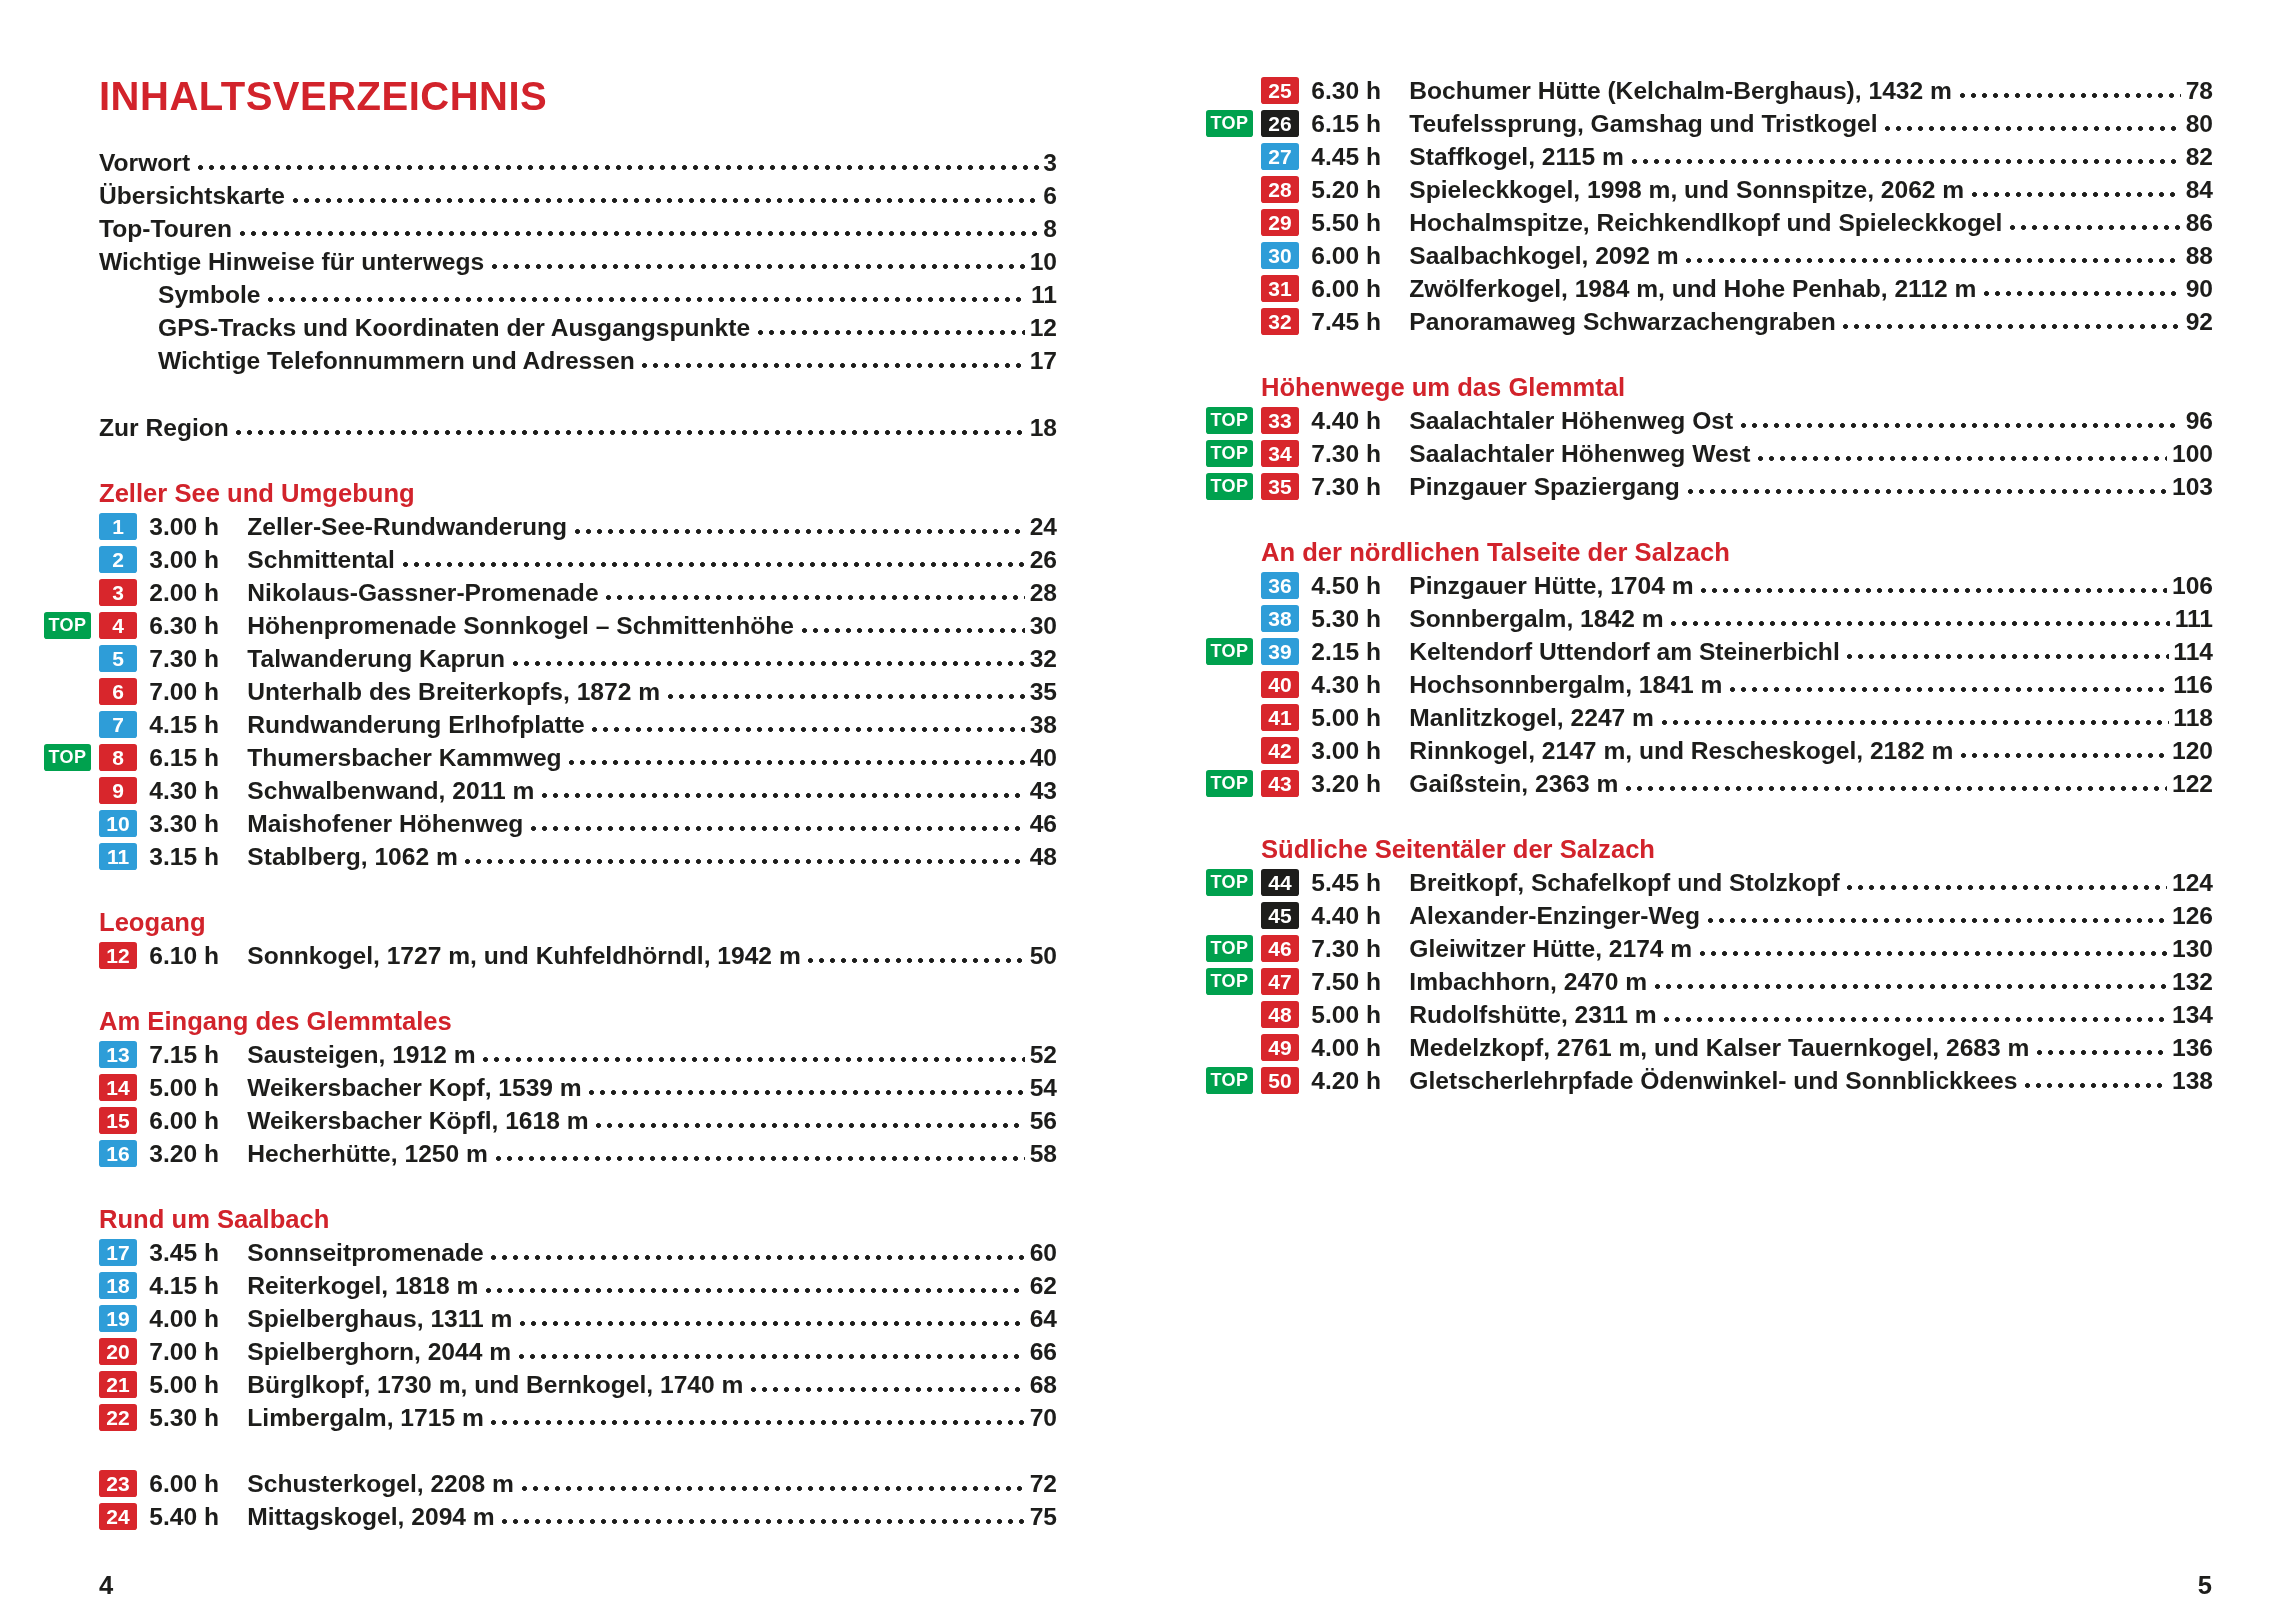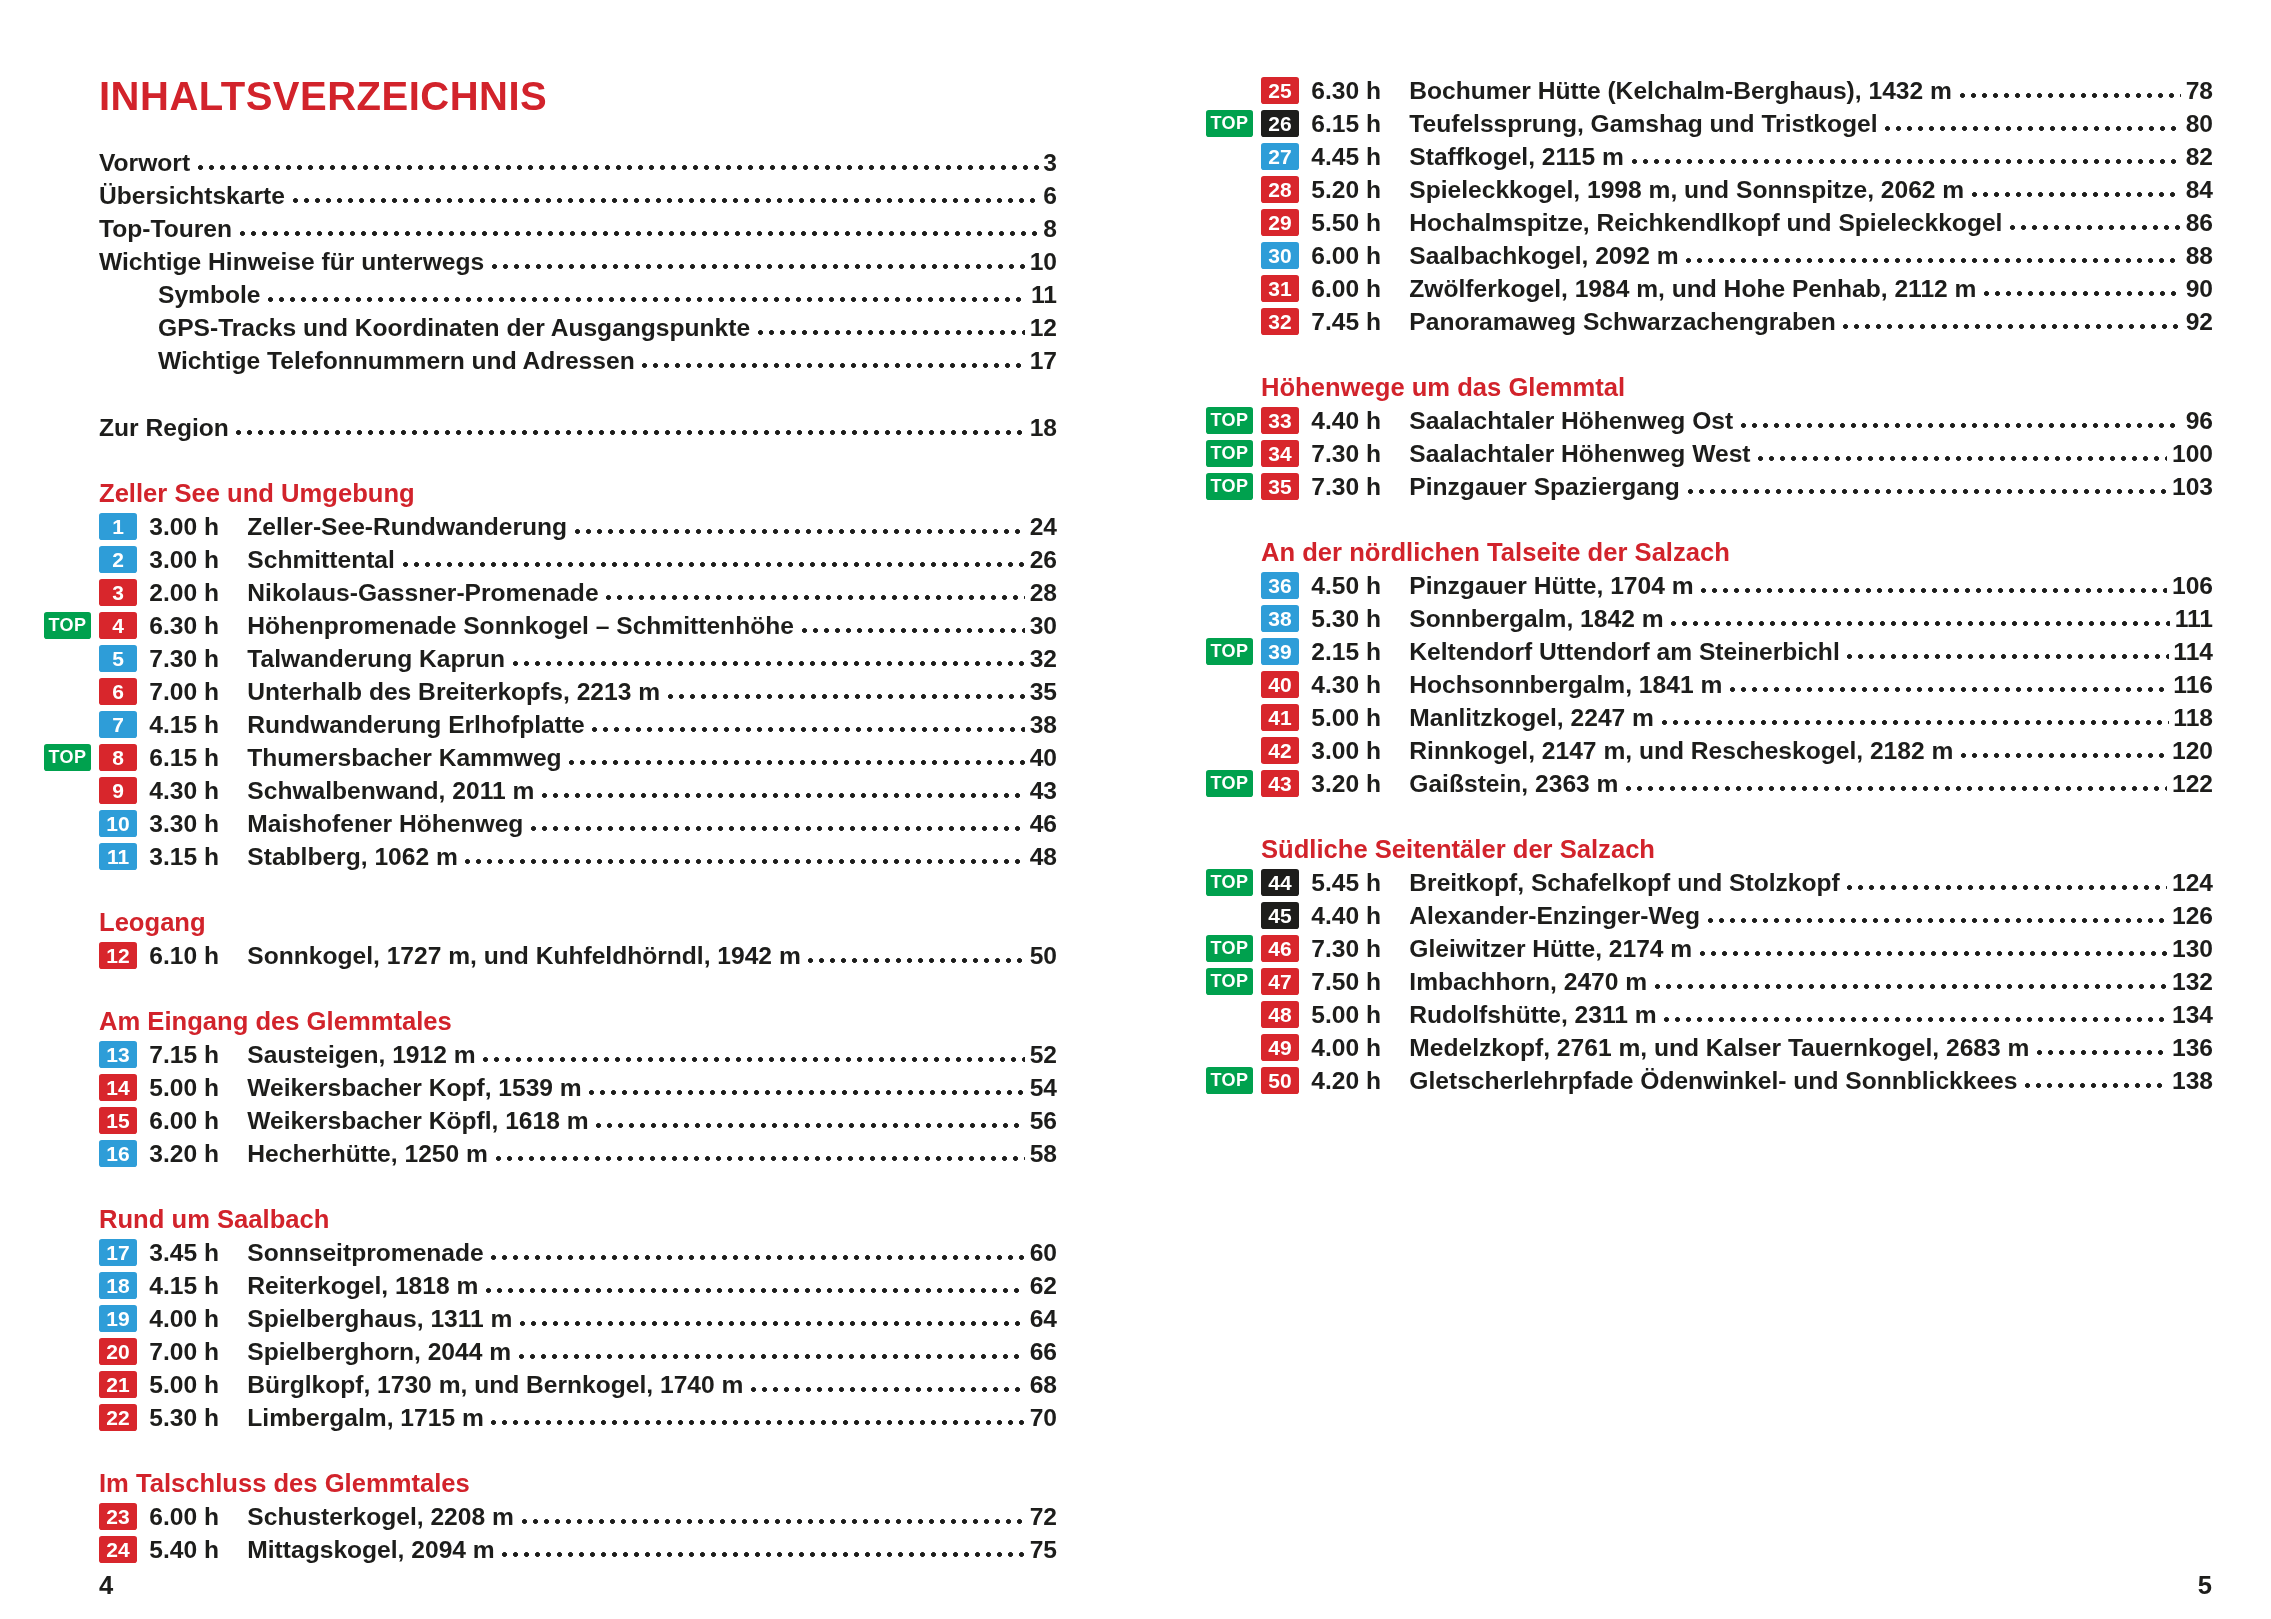--- a/index.html
+++ b/index.html
@@ -172,21 +172,21 @@
         <div class="tour-row">
           <span class="badge blue">5</span>
           <span class="duration">7.30 h</span>
           <span class="label">Talwanderung Kaprun</span>
           <span class="dots"></span>
           <span class="page-num">32</span>
         </div>
         <div class="tour-row">
           <span class="badge red">6</span>
           <span class="duration">7.00 h</span>
-          <span class="label">Unterhalb des Breiterkopfs, 2213 m</span>
+          <span class="label">Unterhalb des Breiterkopfs, 1872 m</span>
           <span class="dots"></span>
           <span class="page-num">35</span>
         </div>
         <div class="tour-row">
           <span class="badge blue">7</span>
           <span class="duration">4.15 h</span>
           <span class="label">Rundwanderung Erlhofplatte</span>
           <span class="dots"></span>
           <span class="page-num">38</span>
         </div>
@@ -300,21 +300,20 @@
         </div>
         <div class="tour-row">
           <span class="badge red">22</span>
           <span class="duration">5.30 h</span>
           <span class="label">Limbergalm, 1715 m</span>
           <span class="dots"></span>
           <span class="page-num">70</span>
         </div>
       </div>
       <div class="section">
-        <div class="section-heading">Im Talschluss des Glemmtales</div>
         <div class="tour-row">
           <span class="badge red">23</span>
           <span class="duration">6.00 h</span>
           <span class="label">Schusterkogel, 2208 m</span>
           <span class="dots"></span>
           <span class="page-num">72</span>
         </div>
         <div class="tour-row">
           <span class="badge red">24</span>
           <span class="duration">5.40 h</span>

